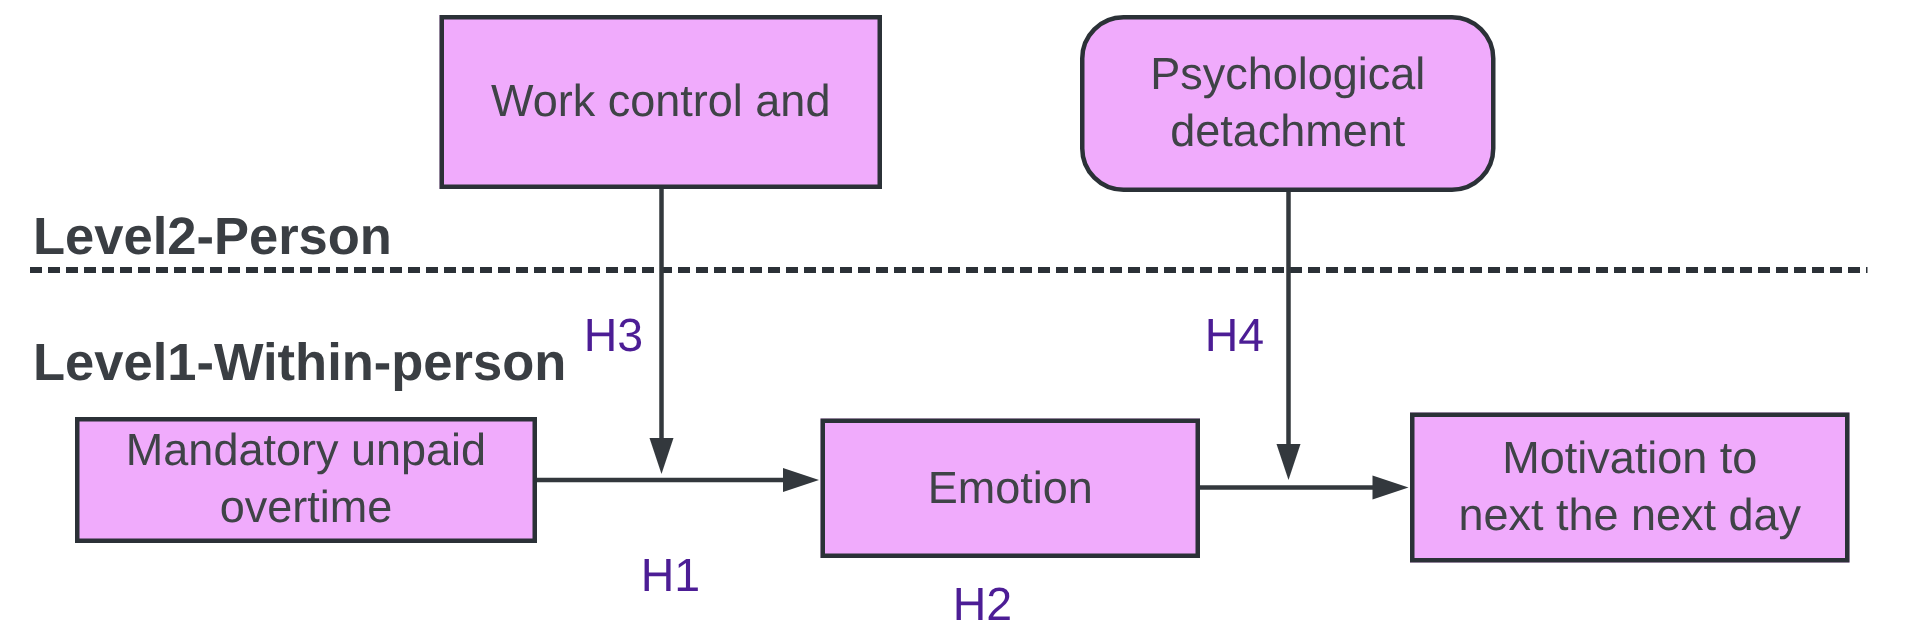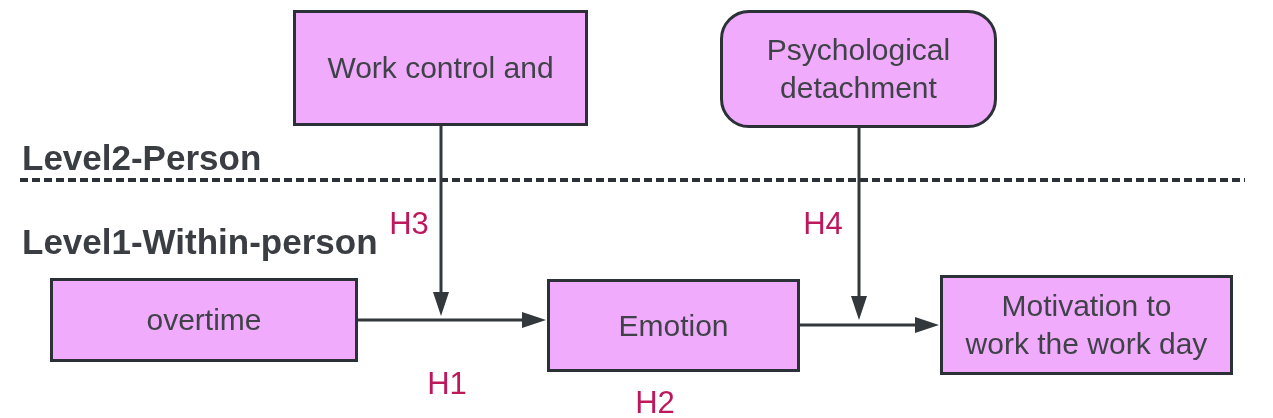--- a/index.html
+++ b/index.html
@@ -52,21 +52,21 @@
     left: 20px;
     top: 178px;
     width: 1225px;
     height: 4px;
     background: repeating-linear-gradient(90deg, #2b3137 0 8px, transparent 8px 12px);
   }
 
   .h-label {
     position: absolute;
     font-size: 31px;
-    color: #be185d;
+    color: #4c1d95;
     transform: translate(-50%, -50%);
     white-space: nowrap;
   }
   #h3-label { left: 409px; top: 224px; }
   #h4-label { left: 823px; top: 224px; }
   #h1-label { left: 447px; top: 384px; }
   #h2-label { left: 655px; top: 403px; }
 
   .arrow-layer {
     position: absolute;
@@ -92,30 +92,31 @@
   <div class="node" id="box-work-control">
     <span>Work control and</span>
   </div>
 
   <div class="node" id="box-psych-detachment">
     <span>Psychological</span>
     <span>detachment</span>
   </div>
 
   <div class="node" id="box-mandatory-overtime">
+    <span>Mandatory unpaid</span>
     <span>overtime</span>
   </div>
 
   <div class="node" id="box-emotion">
     <span>Emotion</span>
   </div>
 
   <div class="node" id="box-motivation">
     <span>Motivation to</span>
-    <span>work the work day</span>
+    <span>next the next day</span>
   </div>
 
   <svg class="arrow-layer" viewBox="0 0 1273 418" xmlns="http://www.w3.org/2000/svg" aria-hidden="true">
 
     <g>
       <line x1="358" y1="320" x2="524" y2="320"></line>
       <polygon points="546,320 522,312 522,328"></polygon>
     </g>
 
     <g>

